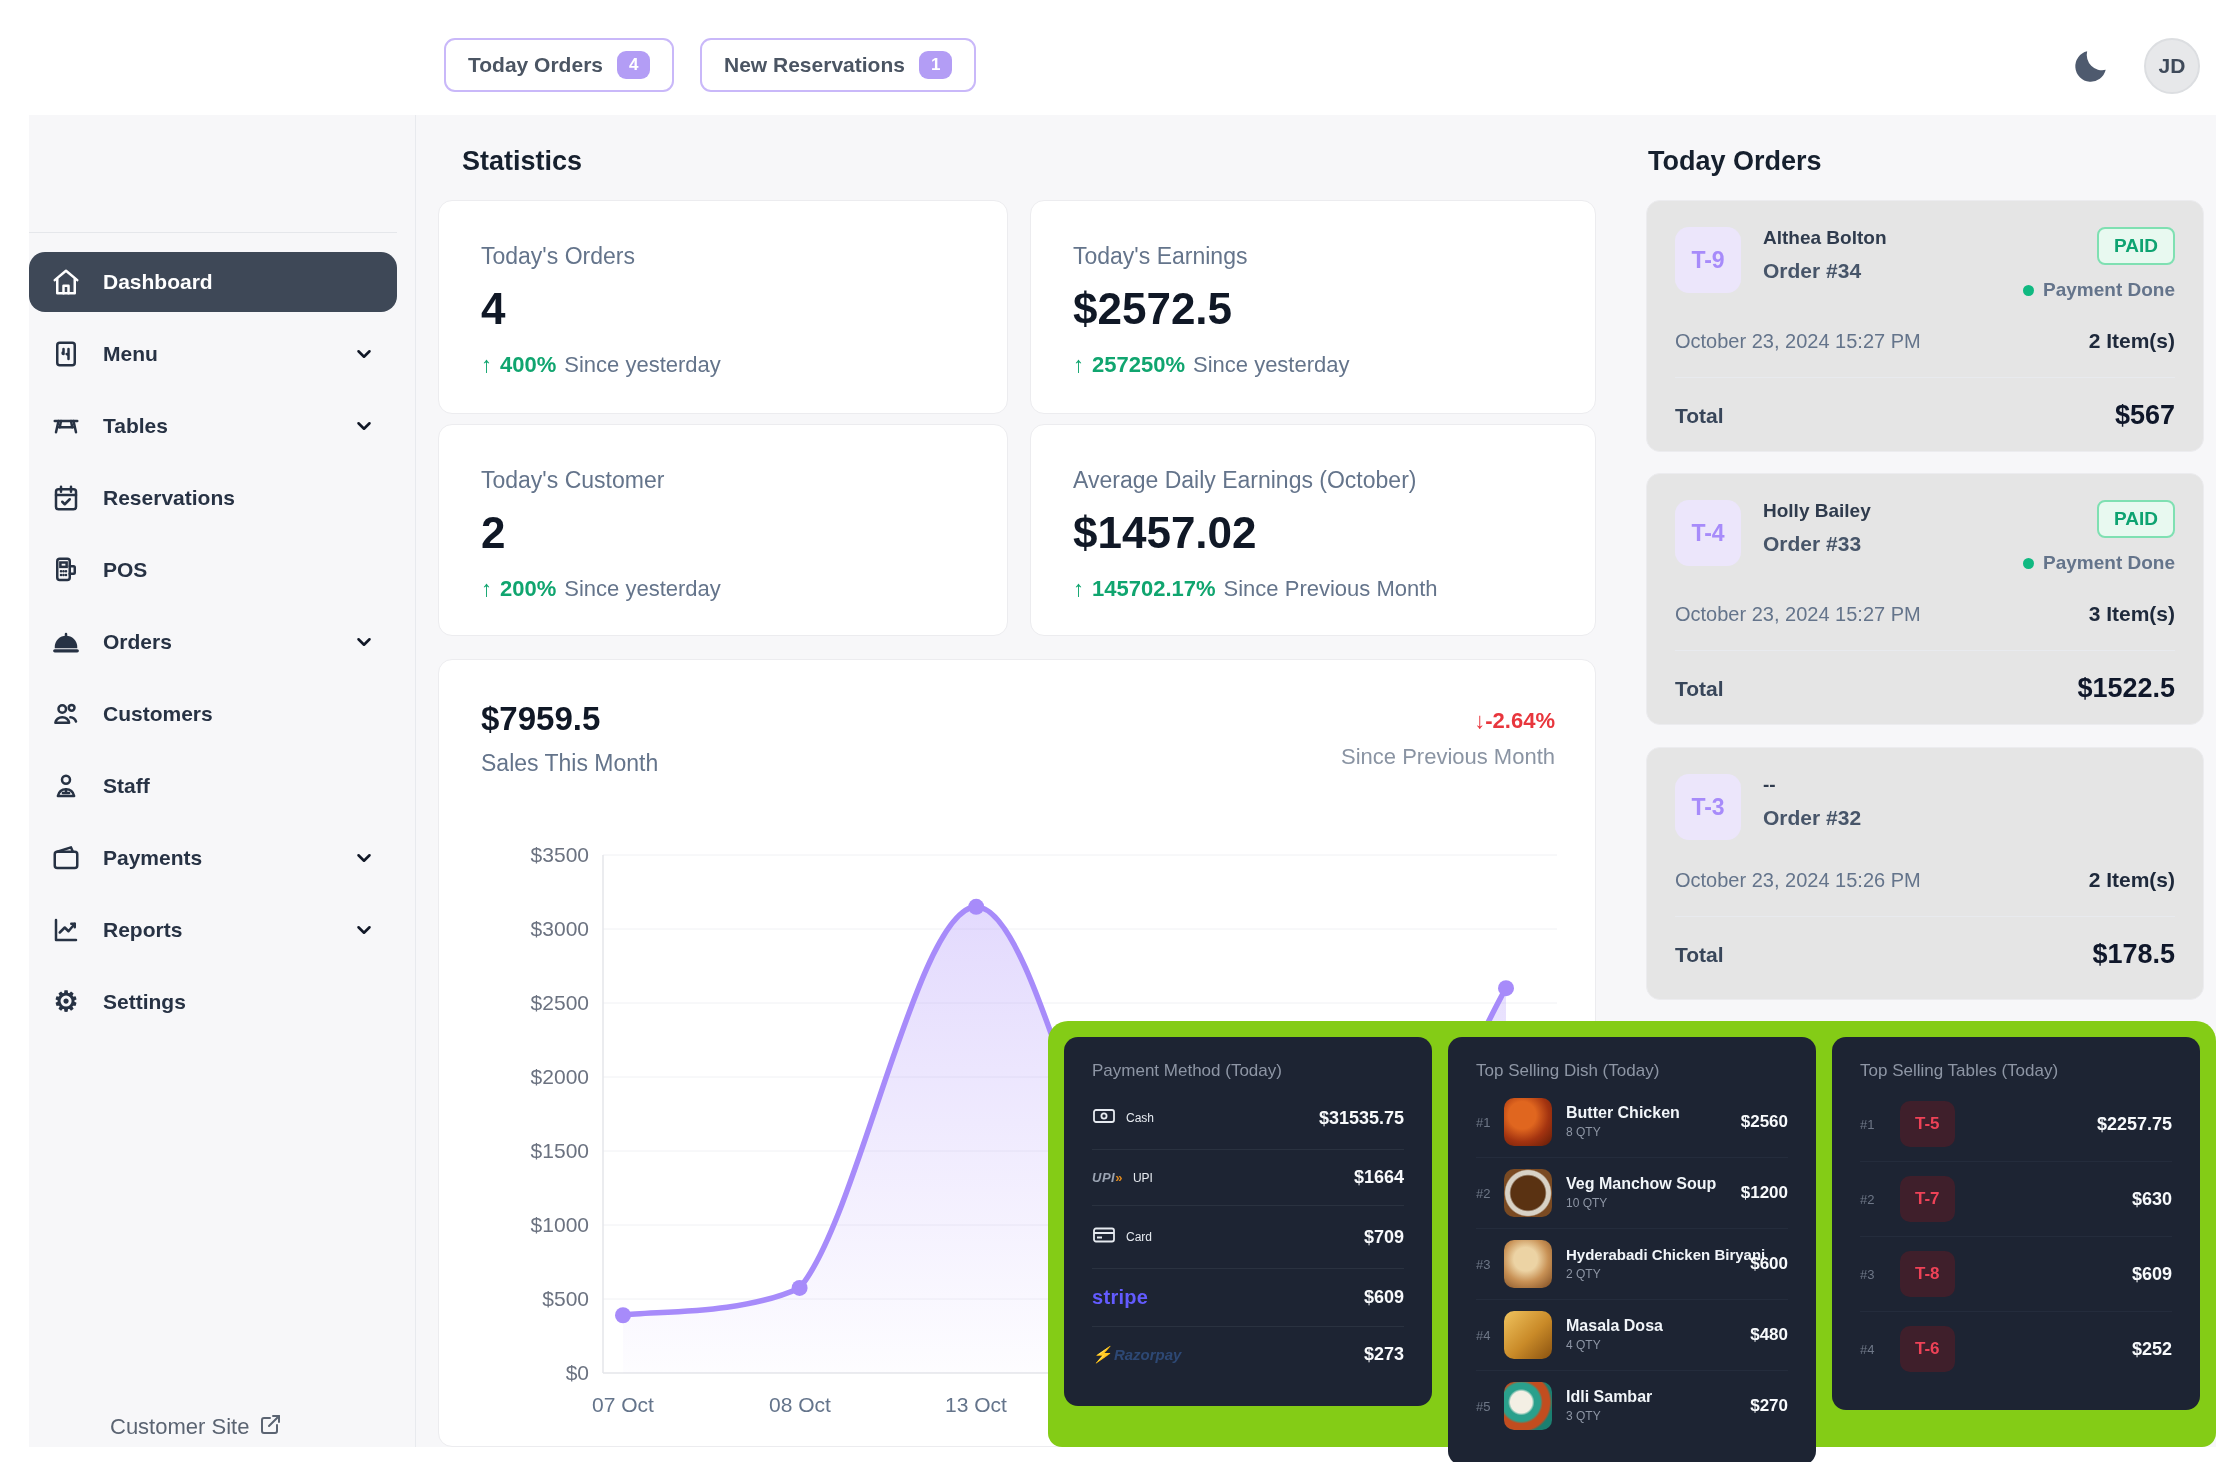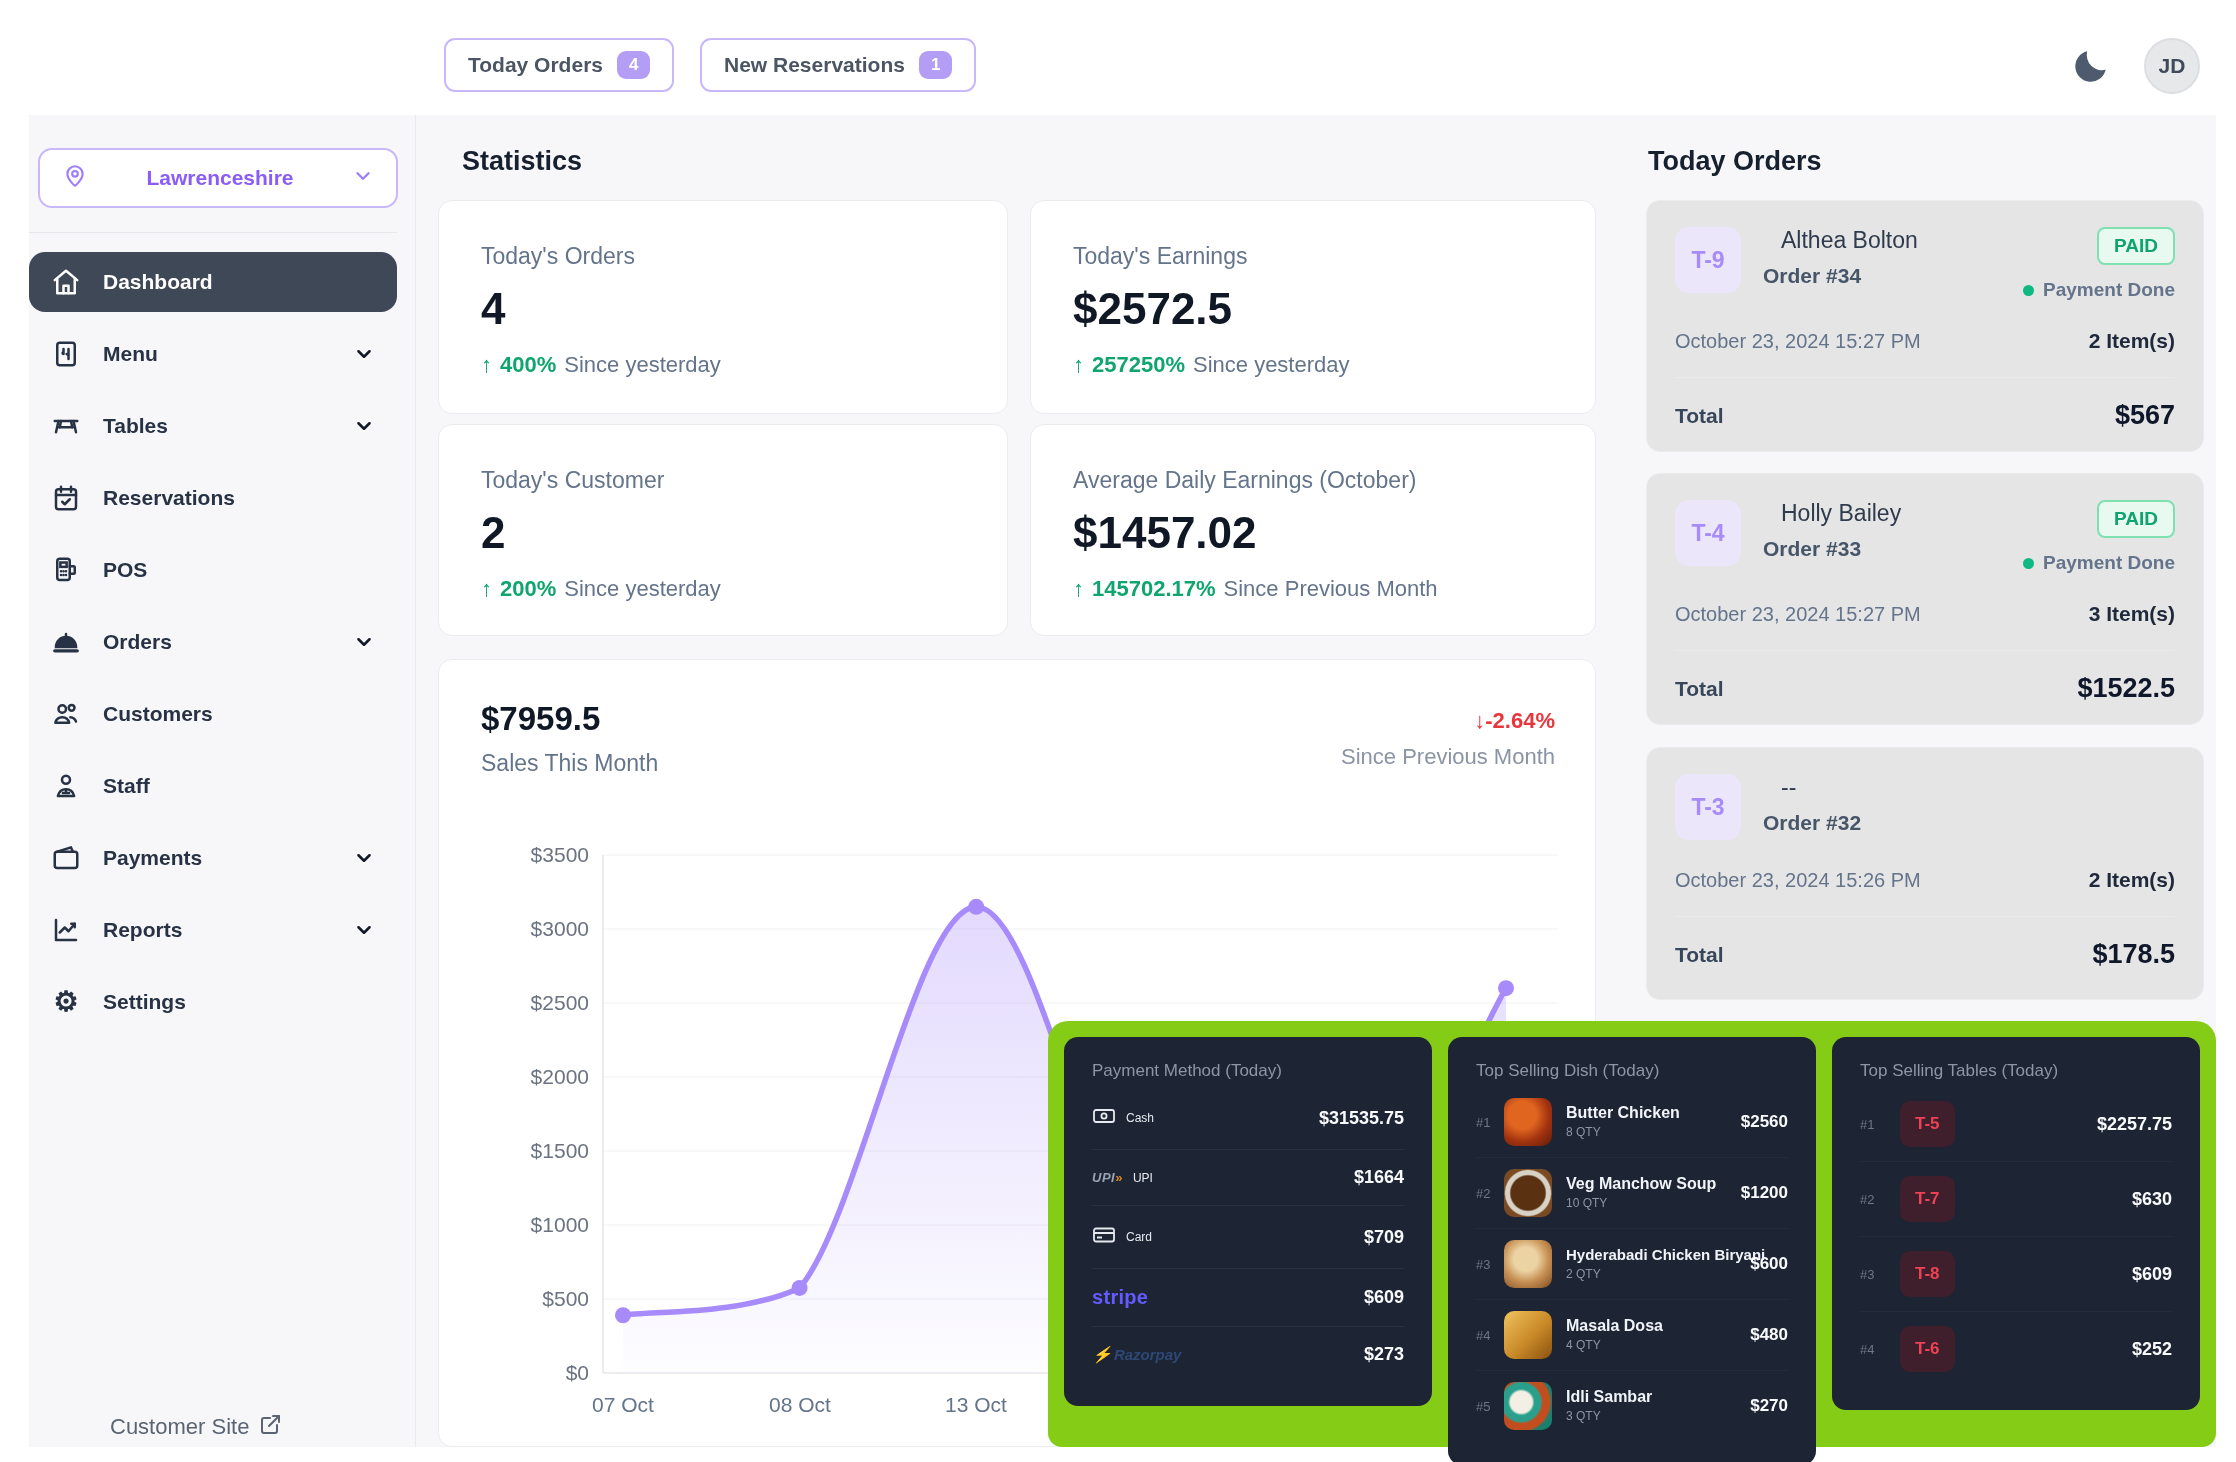--- a/index.html
+++ b/index.html
@@ -60,21 +60,21 @@
   .gridline { stroke:#f0f1f4; stroke-width:1; }
   .axisline { stroke:#e4e6ea; stroke-width:1.5; }
 
   
   .order-card { position:absolute; left:1646px; width:558px; background:#e5e5e5; border:1px solid #ececef;
                 border-radius:14px; padding:26px 28px; cursor:pointer; }
   .oc-top { display:flex; align-items:flex-start; }
   .tbadge { width:66px; height:66px; border-radius:14px; background:#ece6fb; color:#a78bfa;
             font-weight:700; font-size:23px; display:flex; align-items:center; justify-content:center; }
   .oc-names { margin-left:22px; }
-  .oc-customer { color:#2f3b4d; font-size:23px; font-weight:400;margin-left:18px; }
+  .oc-customer { color:#2f3b4d; font-size:19px; font-weight:700; }
   .oc-orderno { color:#475569; font-size:21px; font-weight:600; margin-top:10px; }
   .oc-right { margin-left:auto; text-align:right; }
   .status-badge { display:inline-block; font-size:19px; font-weight:700; padding:6px 15px; border-radius:8px; }
   .status-paid { color:#0ea371; background:#e8f9f0; border:2px solid #7fe0b2; }
   .status-billed { color:#2f6fe0; background:#e9f1fd; border:2px solid #93bdf6; }
   .pay-note { margin-top:14px; color:#64748b; font-size:19px; display:flex; align-items:center; gap:9px; justify-content:flex-end;font-weight:bold; }
   .dot { width:11px; height:11px; border-radius:50%; display:inline-block; }
   .dot-green { background:#10b981; } .dot-blue { background:#3b82f6; }
   .oc-meta { display:flex; justify-content:space-between; margin-top:28px; align-items:center; }
   .oc-date { color:#64748b; font-size:20px; }
@@ -140,34 +140,20 @@
       </span>
     </button>
     <div class="avatar">
       <span>JD</span>
     </div>
   </div>
 
   <div class="content-bg"></div>
   <div class="v-divider"></div>
 
-  <div class="location-box">
-    <span>
-      <svg width="26" height="26" viewBox="0 0 24 24" fill="none" stroke="#9f7efb" stroke-width="2">
-          <path d="M12 21s-7-5.2-7-11a7 7 0 1 1 14 0c0 5.8-7 11-7 11z"></path>
-          <circle cx="12" cy="10" r="2.6"></circle>
-        </svg>
-    </span>
-    <span class="loc-label">Lawrenceshire</span>
-    <span>
-      <svg width="22" height="22" viewBox="0 0 24 24" fill="none" stroke="#9f7efb" stroke-width="2.6" stroke-linecap="round" stroke-linejoin="round">
-          <polyline points="6 9 12 15 18 9"></polyline>
-        </svg>
-    </span>
-  </div>
   <div class="sidebar-divider"></div>
 
   <nav class="nav">
     <div class="nav-item active">
       <svg class="mi" width="30" height="30" viewBox="0 0 24 24" fill="none" stroke="#ffffff" stroke-width="2" stroke-linecap="round" stroke-linejoin="round">
           <path d="M3 10.5 12 3l9 7.5"></path>
           <path d="M5 9.5V21h14V9.5"></path>
           <path d="M10 21v-6h4v6"></path>
         </svg>
       <span class="nav-label">Dashboard</span>

